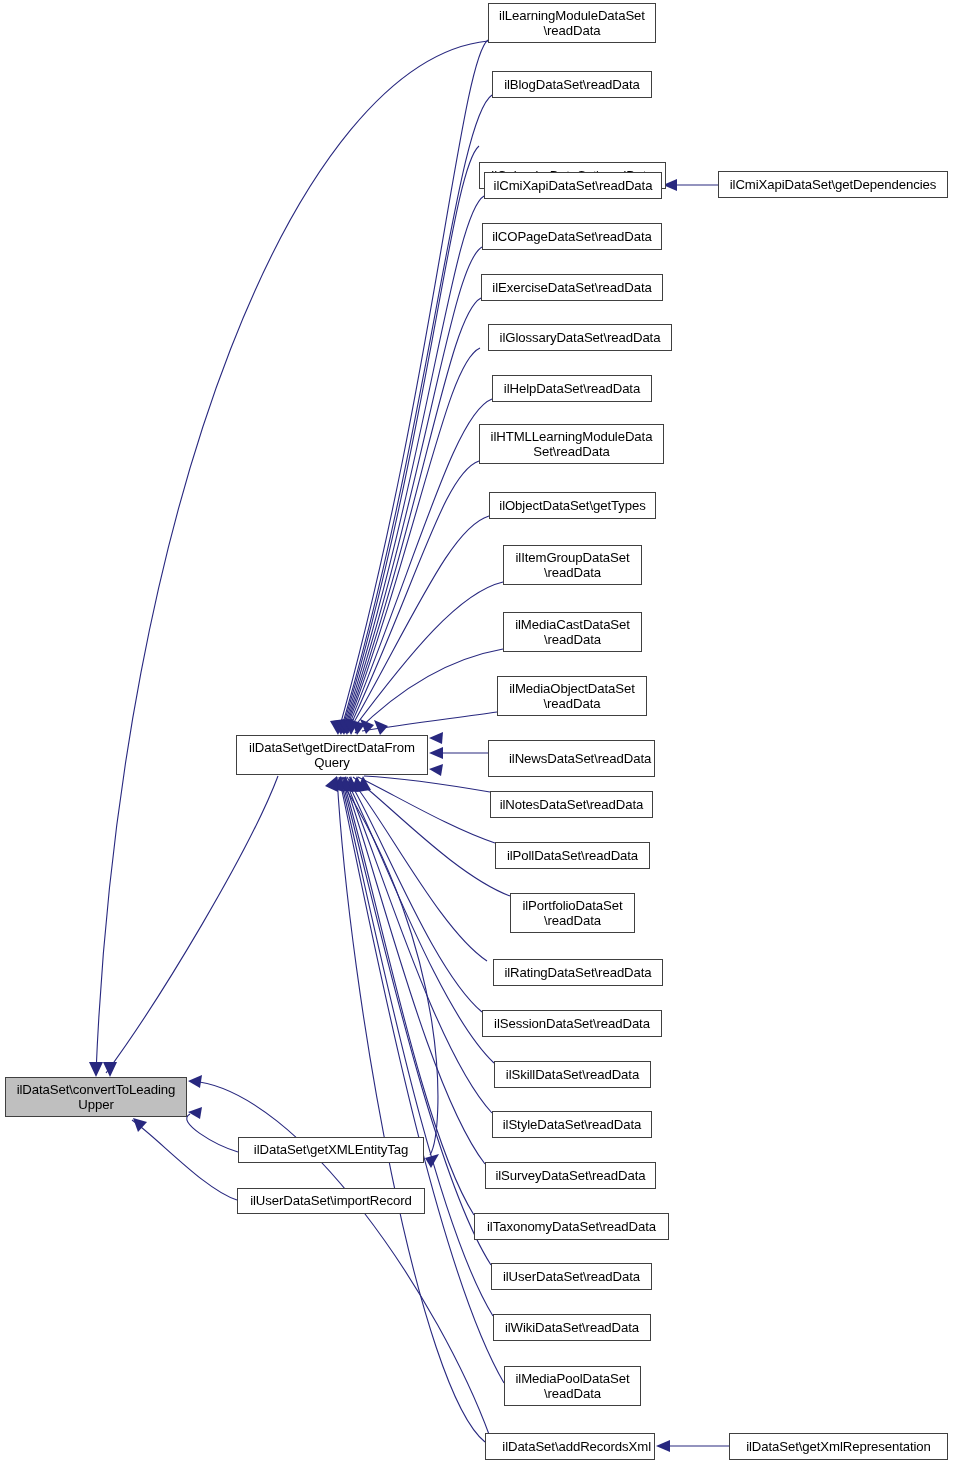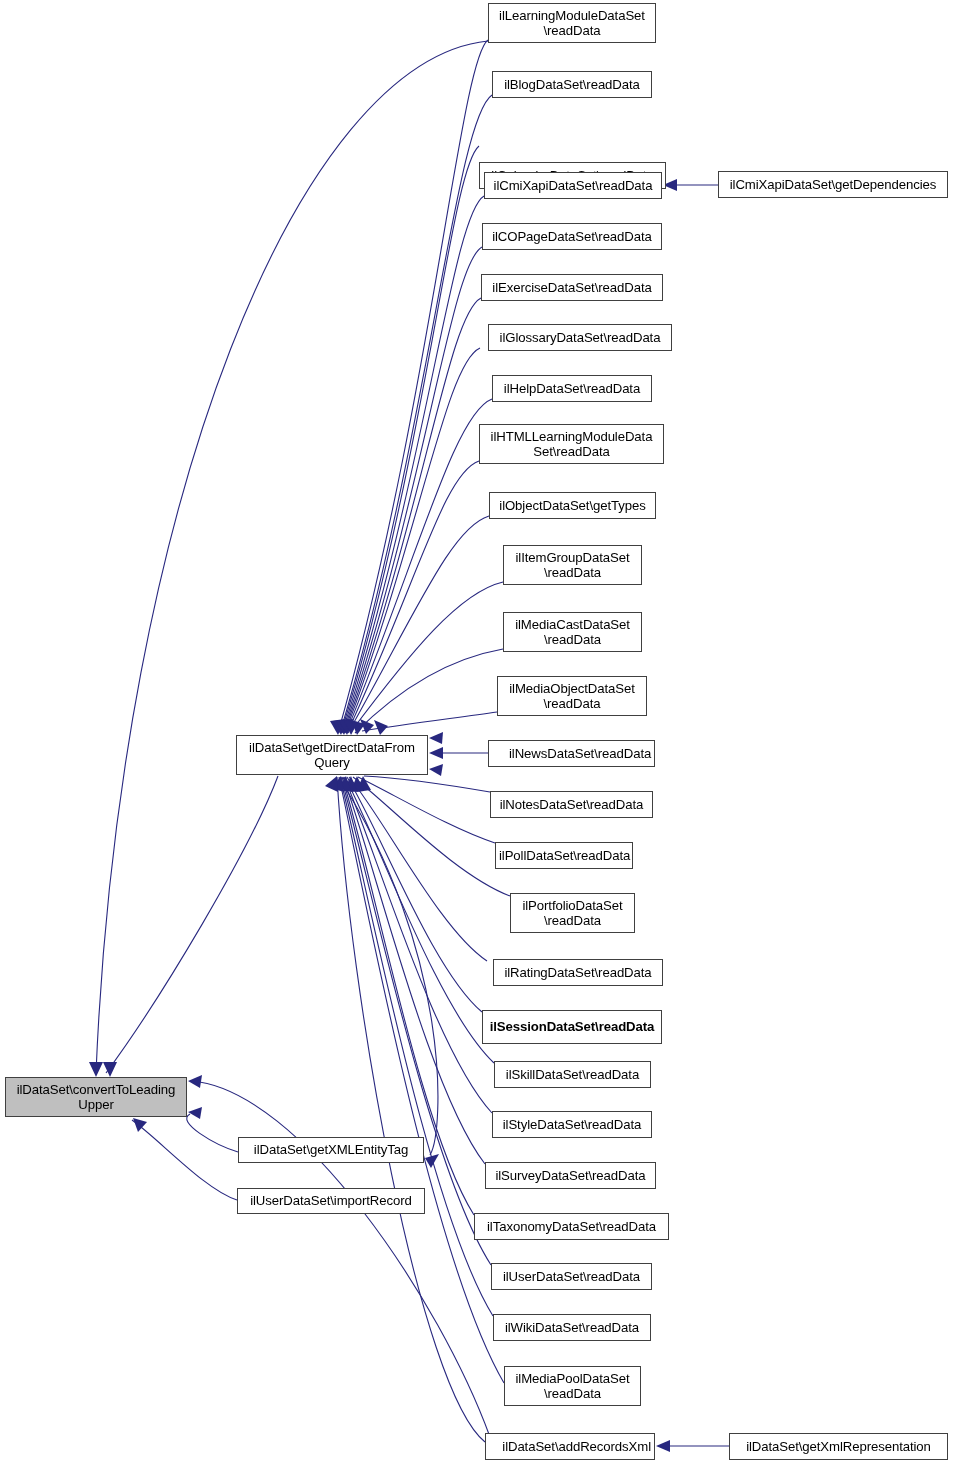--- a/index.html
+++ b/index.html
@@ -148,27 +148,27 @@
       <div class="node" style="left: 492px; top: 375px; width: 160px; height: 27px;"><span class="node-label">ilHelpDataSet\readData</span></div>
       <div class="node" style="left: 479px; top: 424px; width: 185px; height: 40px;"><span class="node-label">ilHTMLLearningModuleData
 Set\readData</span></div>
       <div class="node" style="left: 489px; top: 492px; width: 167px; height: 27px;"><span class="node-label">ilObjectDataSet\getTypes</span></div>
       <div class="node" style="left: 503px; top: 545px; width: 139px; height: 40px;"><span class="node-label">ilItemGroupDataSet
 \readData</span></div>
       <div class="node" style="left: 503px; top: 612px; width: 139px; height: 40px;"><span class="node-label">ilMediaCastDataSet
 \readData</span></div>
       <div class="node" style="left: 497px; top: 676px; width: 150px; height: 40px;"><span class="node-label">ilMediaObjectDataSet
 \readData</span></div>
-      <div class="node" style="left: 488px; top: 740px; width: 167px; height: 27px; padding-left: 17px;"><span class="node-label">ilNewsDataSet\readData</span></div>
+      <div class="node" style="left: 488px; top: 740px; width: 167px; height: 37px; padding-left: 17px;"><span class="node-label">ilNewsDataSet\readData</span></div>
       <div class="node" style="left: 490px; top: 791px; width: 163px; height: 27px;"><span class="node-label">ilNotesDataSet\readData</span></div>
-      <div class="node" style="left: 495px; top: 842px; width: 138px; height: 27px;"><span class="node-label">ilPollDataSet\readData</span></div>
+      <div class="node" style="left: 495px; top: 842px; width: 155px; height: 27px;"><span class="node-label">ilPollDataSet\readData</span></div>
       <div class="node" style="left: 510px; top: 893px; width: 125px; height: 40px;"><span class="node-label">ilPortfolioDataSet
 \readData</span></div>
       <div class="node" style="left: 487px; top: 959px; width: 170px; height: 27px; margin-left: 6px;"><span class="node-label">ilRatingDataSet\readData</span></div>
-      <div class="node" style="left: 482px; top: 1010px; width: 180px; height: 34px; font-weight: bold;"><span class="node-label">ilSessionDataSet\readData</span></div>
+      <div class="node" style="left: 482px; top: 1010px; width: 180px; height: 27px;"><span class="node-label">ilSessionDataSet\readData</span></div>
       <div class="node" style="left: 494px; top: 1061px; width: 157px; height: 27px;"><span class="node-label">ilSkillDataSet\readData</span></div>
       <div class="node" style="left: 492px; top: 1111px; width: 160px; height: 27px;"><span class="node-label">ilStyleDataSet\readData</span></div>
       <div class="node" style="left: 485px; top: 1162px; width: 171px; height: 27px;"><span class="node-label">ilSurveyDataSet\readData</span></div>
       <div class="node" style="left: 474px; top: 1213px; width: 195px; height: 27px;"><span class="node-label">ilTaxonomyDataSet\readData</span></div>
       <div class="node" style="left: 491px; top: 1263px; width: 161px; height: 27px;"><span class="node-label">ilUserDataSet\readData</span></div>
       <div class="node" style="left: 493px; top: 1314px; width: 158px; height: 27px;"><span class="node-label">ilWikiDataSet\readData</span></div>
       <div class="node" style="left: 504px; top: 1366px; width: 137px; height: 40px;"><span class="node-label">ilMediaPoolDataSet
 \readData</span></div>
       <div class="node" style="left: 485px; top: 1433px; width: 170px; height: 27px; text-align: right;"><span class="node-label">ilDataSet\addRecordsXml</span></div>
       <div class="node" style="left: 236px; top: 735px; width: 192px; height: 40px;"><span class="node-label">ilDataSet\getDirectDataFrom

